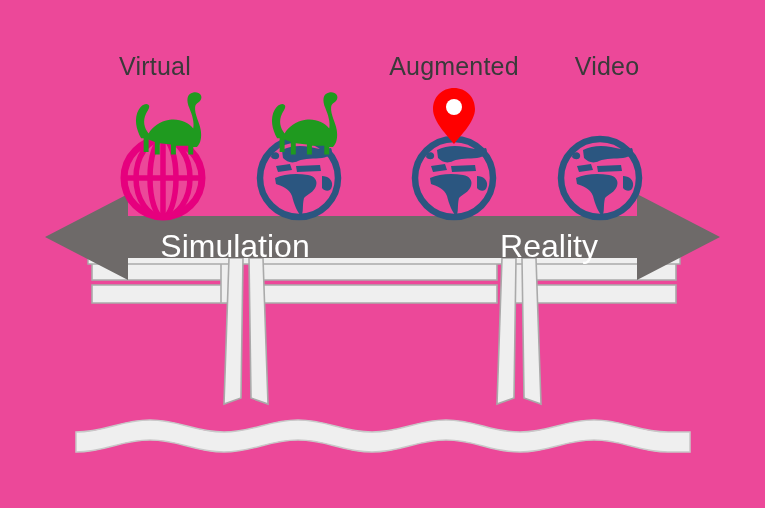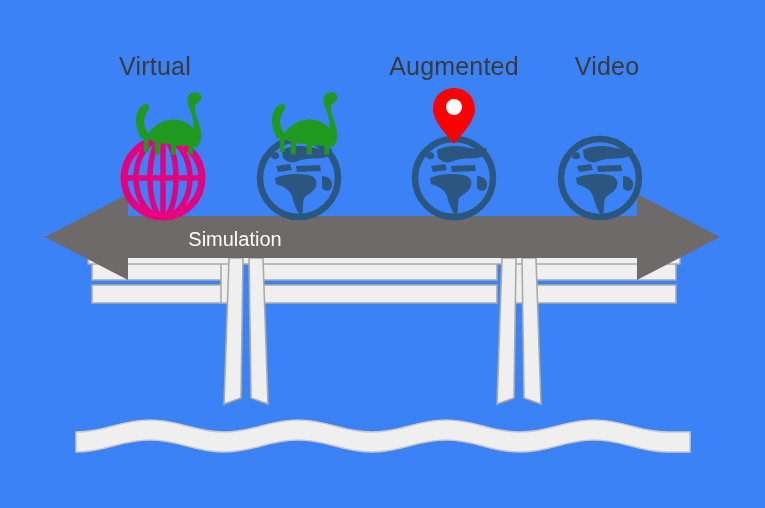--- a/index.html
+++ b/index.html
@@ -9,21 +9,21 @@
     background: #ffffff;
   }
   body {
     font-family: "Liberation Sans", sans-serif;
     -webkit-font-smoothing: antialiased;
   }
   #stage {
     position: relative;
     width: 765px;
     height: 508px;
-    background: #3b82f6;
+    background: #ec4899;
     overflow: hidden;
   }
   #stage svg.layer {
     position: absolute;
     left: 0;
     top: 0;
     width: 765px;
     height: 508px;
   }
   .label-row {
@@ -40,21 +40,21 @@
     font-family: "Liberation Sans", sans-serif;
     font-size: 25px;
     font-weight: 400;
     color: #3a3a3a;
     letter-spacing: 0.2px;
     white-space: nowrap;
   }
   .axis-label {
     position: absolute;
     font-family: "Liberation Sans", sans-serif;
-    font-size: 20px;
+    font-size: 32px;
     font-weight: 400;
     color: #ffffff;
     white-space: nowrap;
     text-align: center;
   }
 </style>
 </head>
 <body>
 
 <div id="stage">
@@ -272,16 +272,17 @@
 
     <div class="col-label" style="left:95px; top:52px; width:120px;">Virtual</div>
 
 
     <div class="col-label" style="left:374px; top:52px; width:160px;">Augmented</div>
 
     <div class="col-label" style="left:547px; top:52px; width:120px;">Video</div>
 
     <div class="axis-label" style="left:155px; top:228px; width:160px;">Simulation</div>
 
+    <div class="axis-label" style="left:479px; top:228px; width:140px;">Reality</div>
 
   </div>
 
 </div>
 
 </body></html>

